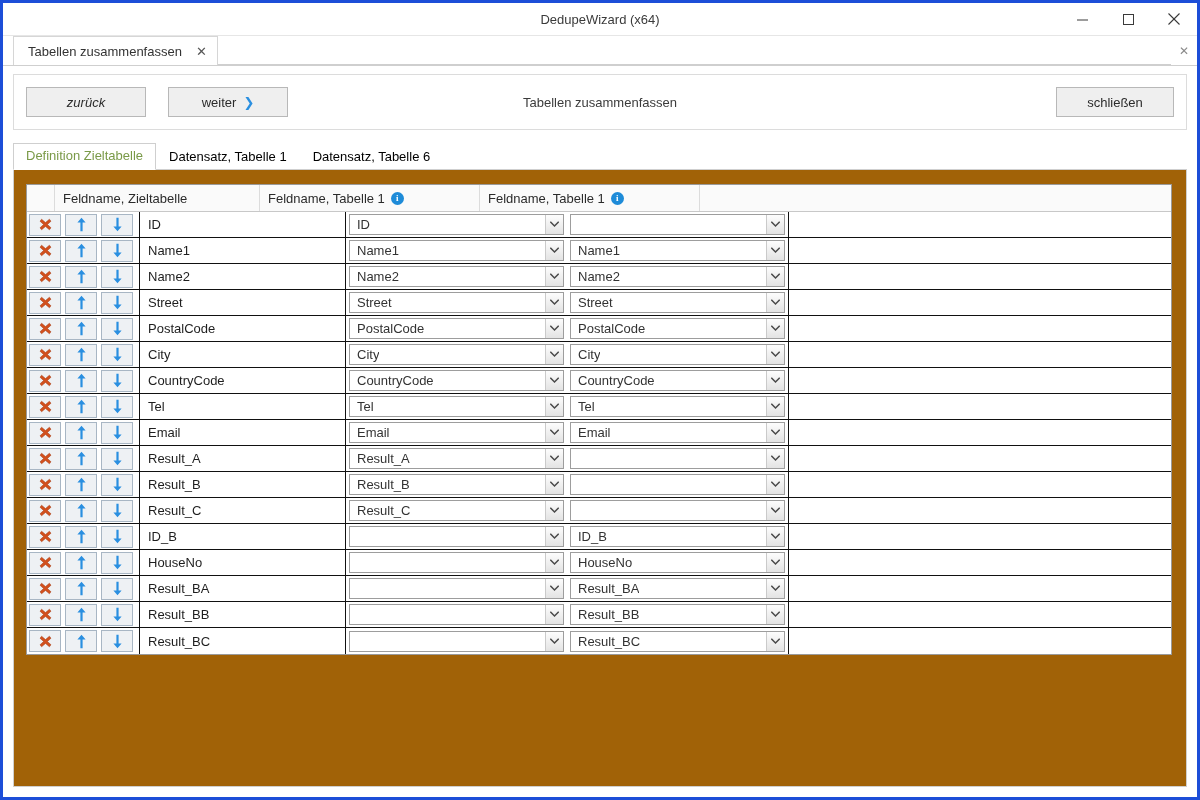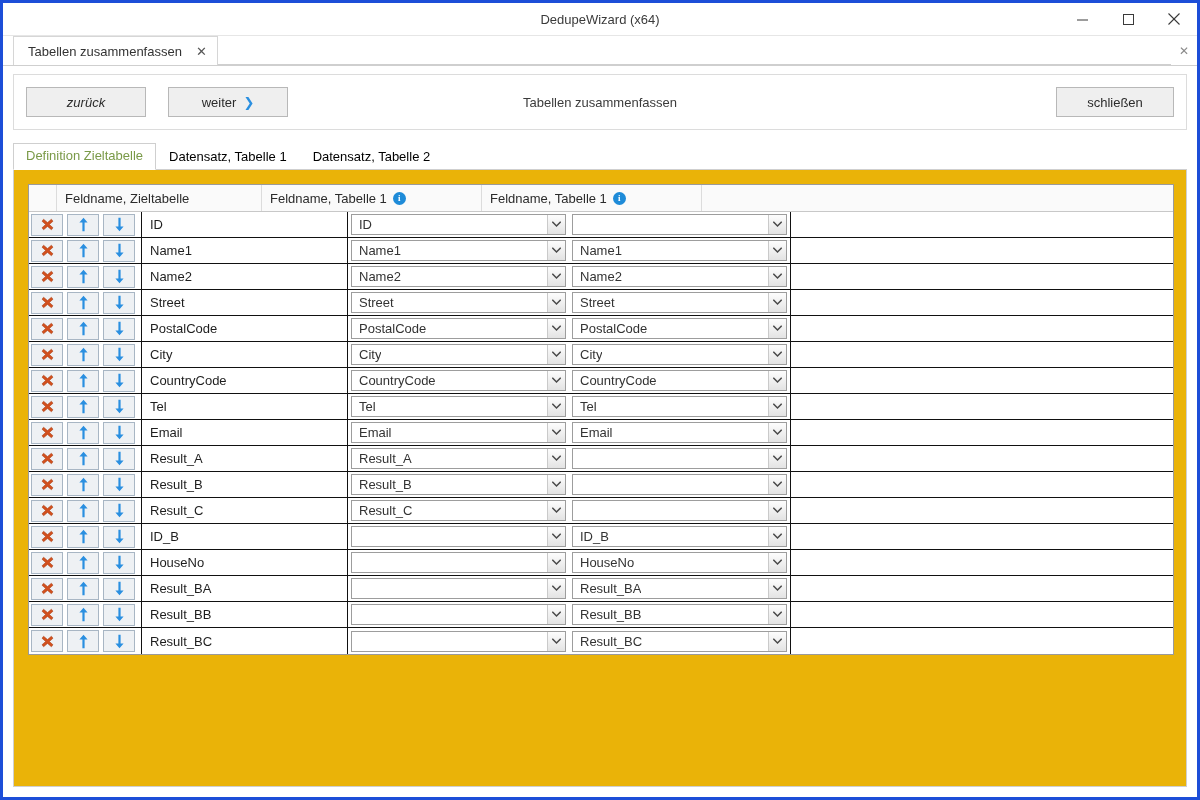--- a/index.html
+++ b/index.html
@@ -82,22 +82,22 @@
     border:1px solid transparent;border-bottom:none;background:transparent;
     position:relative;top:1px;
   }
   .itab.active{
     color:#7a9a48;background:#fff;
     border:1px solid #cfcfcf;border-bottom:1px solid #fff;
   }
   
   .tablepanel{
     flex:1;margin-top:0;border:1px solid #cfcfcf;border-top:none;
-    background:#eab308;box-sizing:border-box;padding:14px 27px 20px 14px;
-    display:flex;flex-direction:column;overflow:hidden;
+    background:#a16207;box-sizing:border-box;padding:14px 14px 20px 14px;
+    display:flex;flex-direction:column;overflow:hidden;align-items:flex-end;
   }
   .grid{
     background:#fff;border:1px solid #9a9a9a;box-sizing:border-box;
     width:1146px;
   }
   .grid-header{
     display:flex;height:26px;align-items:stretch;
     background:#fafafa;border-bottom:1px solid #c8c8c8;
   }
   .hc{
@@ -208,21 +208,21 @@
     </div>
 
     <div class="innertabs">
       <div class="itab active">
         <span>Definition Zieltabelle</span>
       </div>
       <div class="itab">
         <span>Datensatz, Tabelle 1</span>
       </div>
       <div class="itab">
-        <span>Datensatz, Tabelle 2</span>
+        <span>Datensatz, Tabelle 6</span>
       </div>
     </div>
 
     <div class="tablepanel">
       <div class="grid">
 
         <div class="grid-header">
           <div class="hc c-act"></div>
           <div class="hc c-tgt">
             <span>Feldname, Zieltabelle</span>

